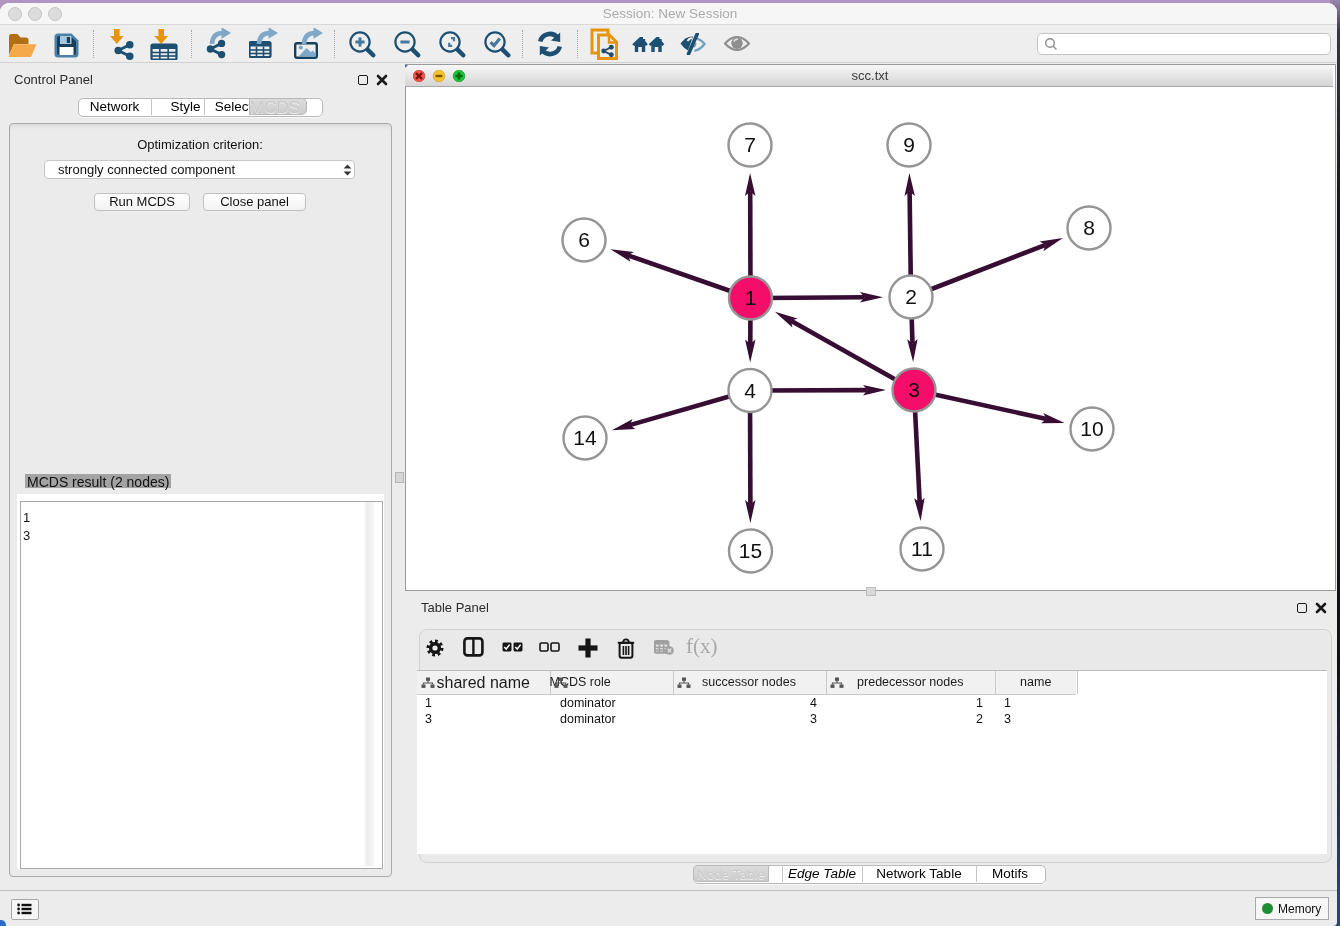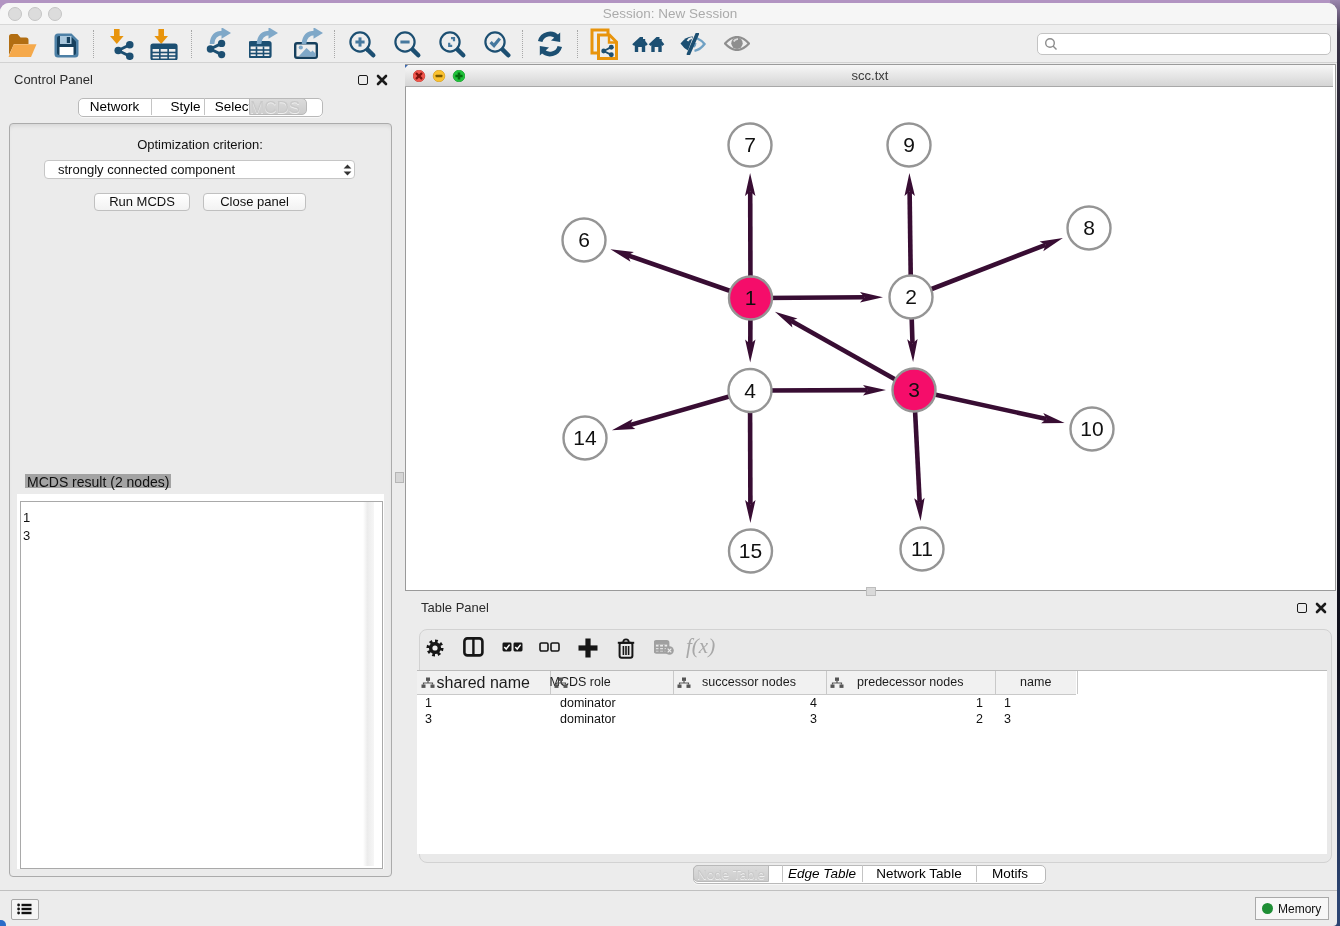--- a/index.html
+++ b/index.html
@@ -285,21 +285,21 @@
 <svg style="position:absolute;left:654px;top:640px" width="20" height="15" viewBox="0 0 20 15">
     <rect x="0.8" y="1.2" width="13.5" height="11.5" rx="1.5" fill="none" stroke="#a0a0a0" stroke-width="2.2"></rect>
     <rect x="0.8" y="1.2" width="13.5" height="3.4499999999999997" fill="#a0a0a0"></rect>
     <line x1="0.8" y1="7.333333333333332" x2="14.3" y2="7.333333333333332" stroke="#a0a0a0" stroke-width="1.6"></line>
     <line x1="0.8" y1="10.016666666666666" x2="14.3" y2="10.016666666666666" stroke="#a0a0a0" stroke-width="1.6"></line>
     <line x1="5.3" y1="4.6499999999999995" x2="5.3" y2="12.7" stroke="#a0a0a0" stroke-width="1.6"></line>
     <line x1="9.8" y1="4.6499999999999995" x2="9.8" y2="12.7" stroke="#a0a0a0" stroke-width="1.6"></line>
     <circle cx="15.5" cy="10.5" r="4.3" fill="#a0a0a0"></circle>
     <path d="M13.7 8.7 L17.3 12.3 M17.3 8.7 L13.7 12.3" stroke="#ececec" stroke-width="1.2"></path>
   </svg>
-<div style="position:absolute;left:686px;top:634px;font-family:'Liberation Serif',serif;font-style:italic;font-size:21px;color:#a8a8a8">f(x)</div>
+<div style="position:absolute;left:686px;top:634px;font-family:'Liberation Serif',serif;font-size:21px;color:#a8a8a8">f(x)</div>
 <div style="position:absolute;left:417px;top:670px;width:910px;height:183px;background:#fff;border-top:1px solid #bbb"></div>
 <div style="position:absolute;left:417px;top:671px;width:659px;height:23px;background:#f1f1f1;border-bottom:1px solid #c9c9c9"></div>
 <div style="position:absolute;left:417px;top:671px;width:132.5px;height:23px;line-height:23px;text-align:center;font-size:16px;color:#1c1c1c">shared name</div>
 <div style="position:absolute;left:549.5px;top:671px;width:0;height:23px;border-left:1px solid #c9c9c9"></div>
 <svg style="position:absolute;left:421px;top:677px" width="14" height="12" viewBox="0 0 14 12">
     <rect x="5" y="0.5" width="4" height="3.4" fill="#555"></rect>
     <rect x="0.5" y="7.5" width="4" height="3.4" fill="#555"></rect>
     <rect x="9.5" y="7.5" width="4" height="3.4" fill="#555"></rect>
     <path d="M7 4 L7 6 M2.5 7.5 L2.5 6 L11.5 6 L11.5 7.5" fill="none" stroke="#555" stroke-width="1.2"></path>
   </svg>

